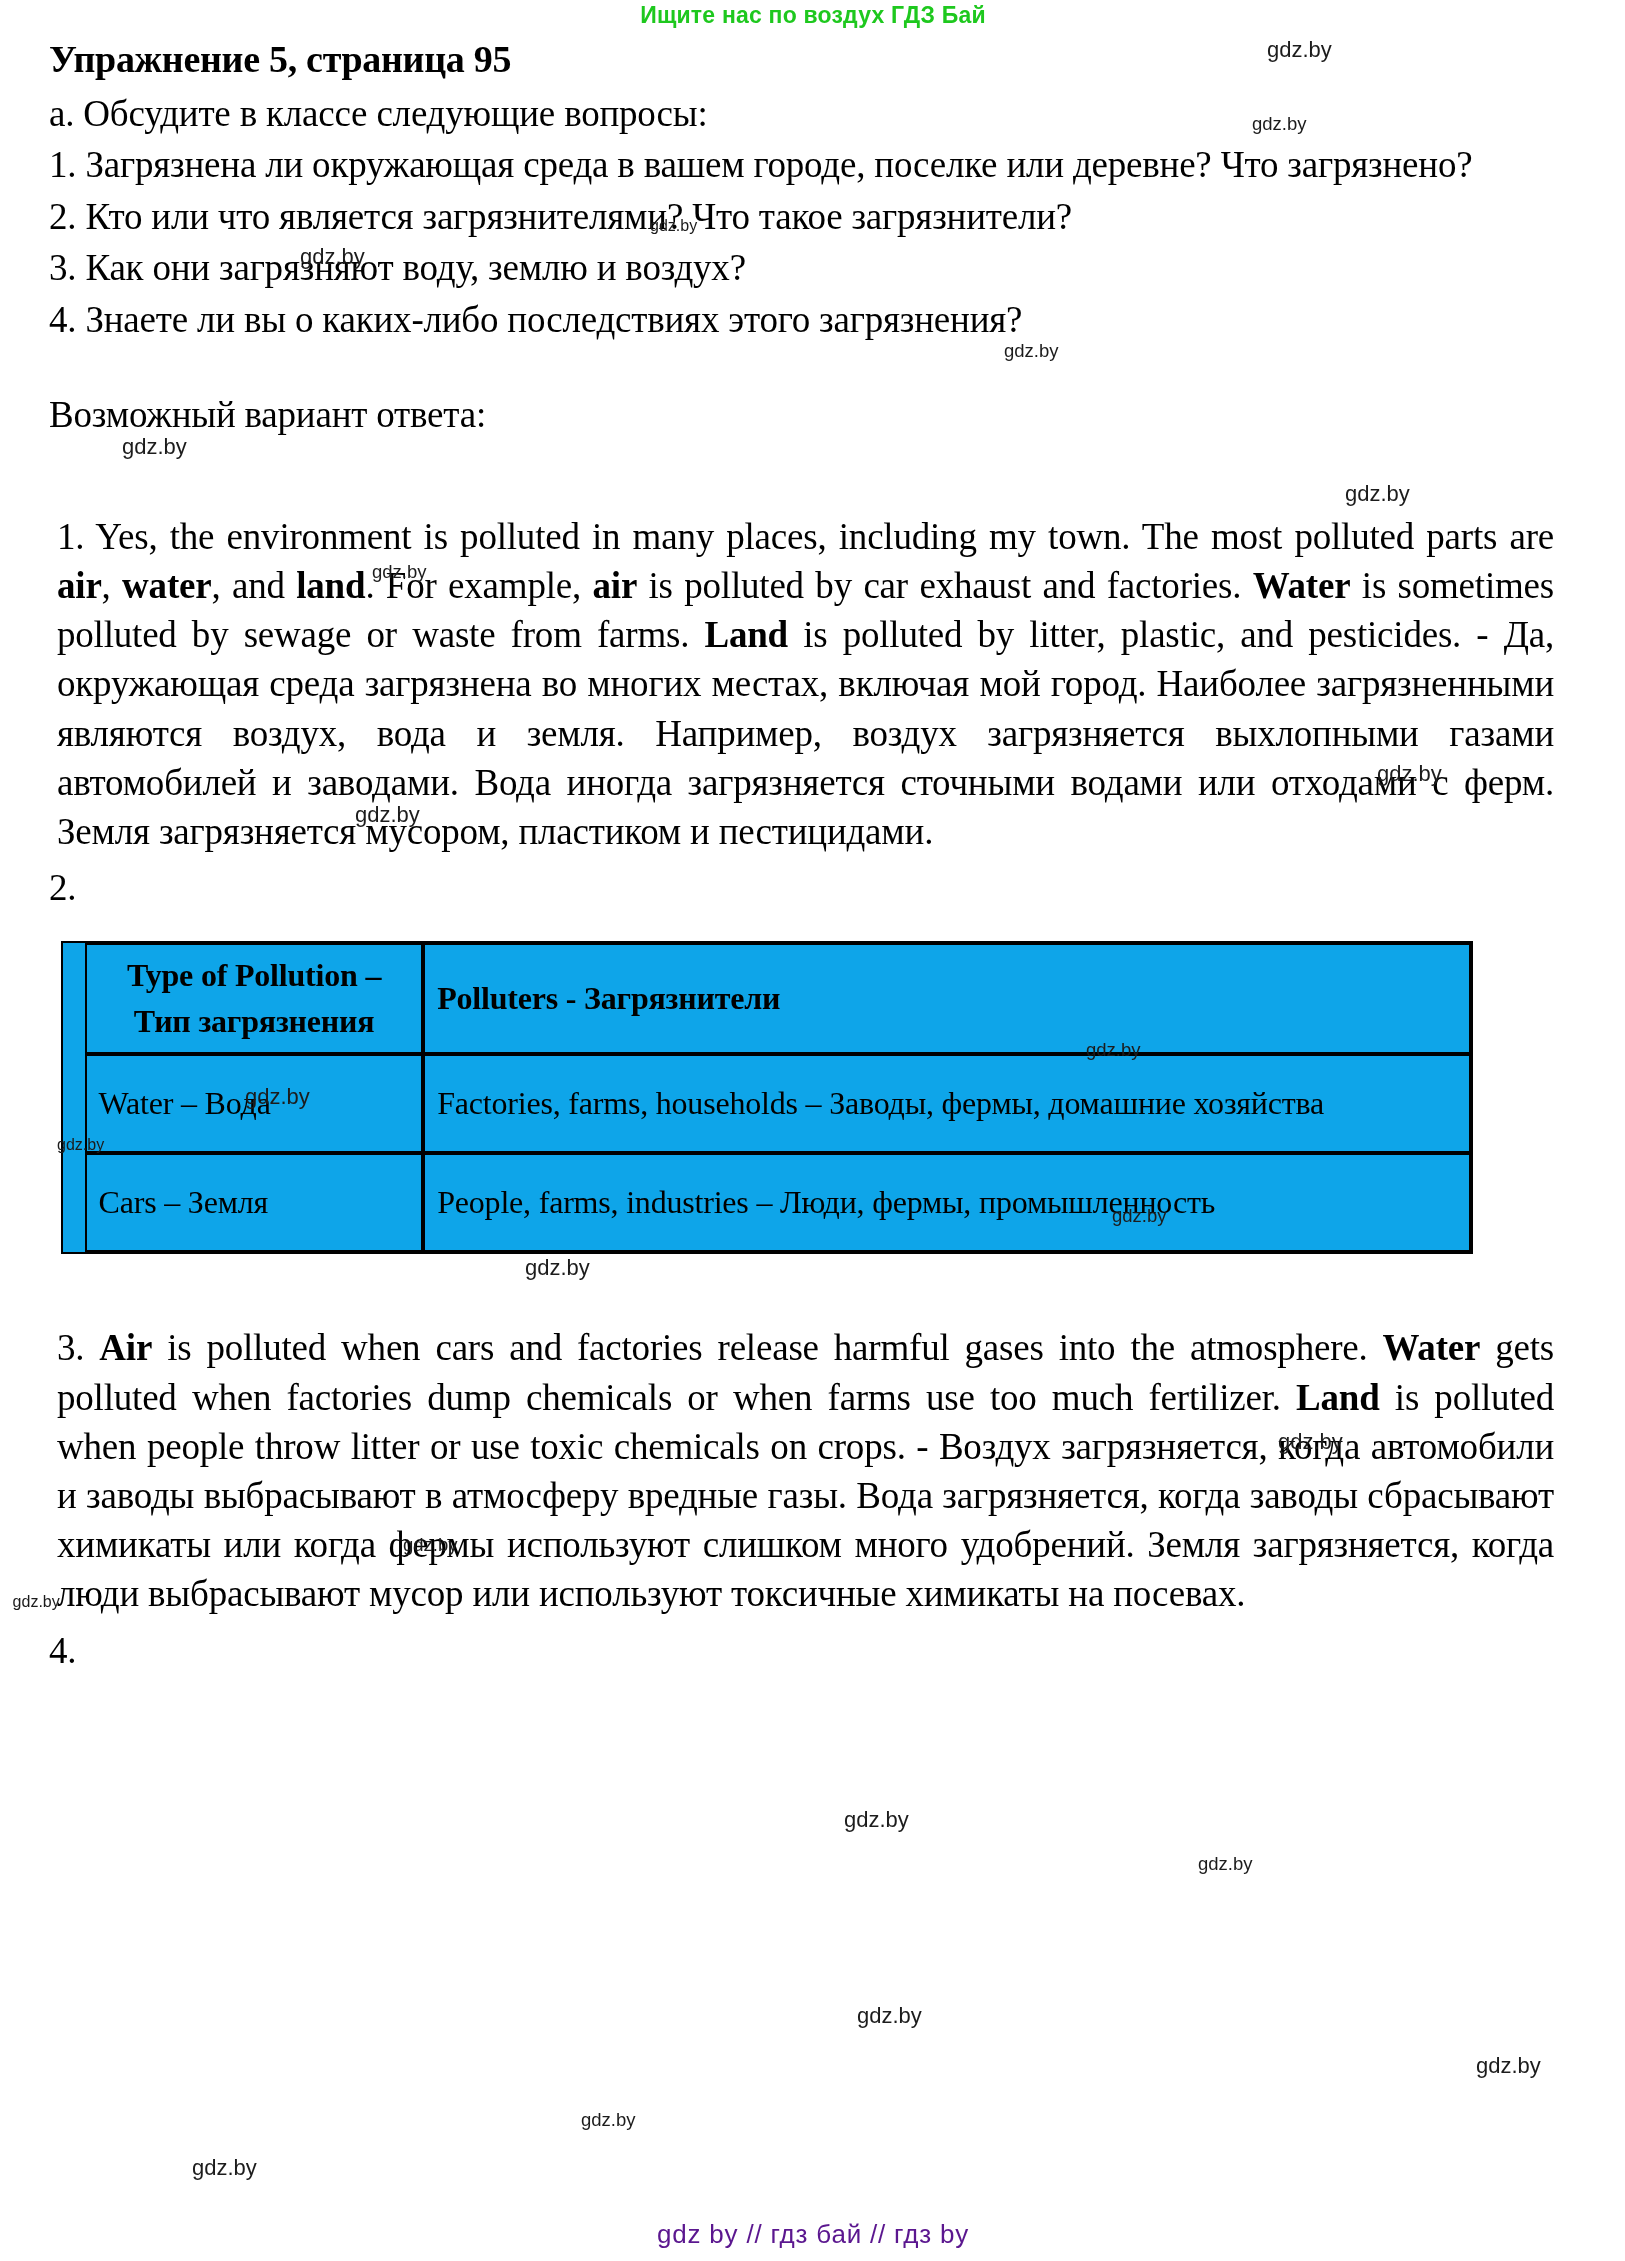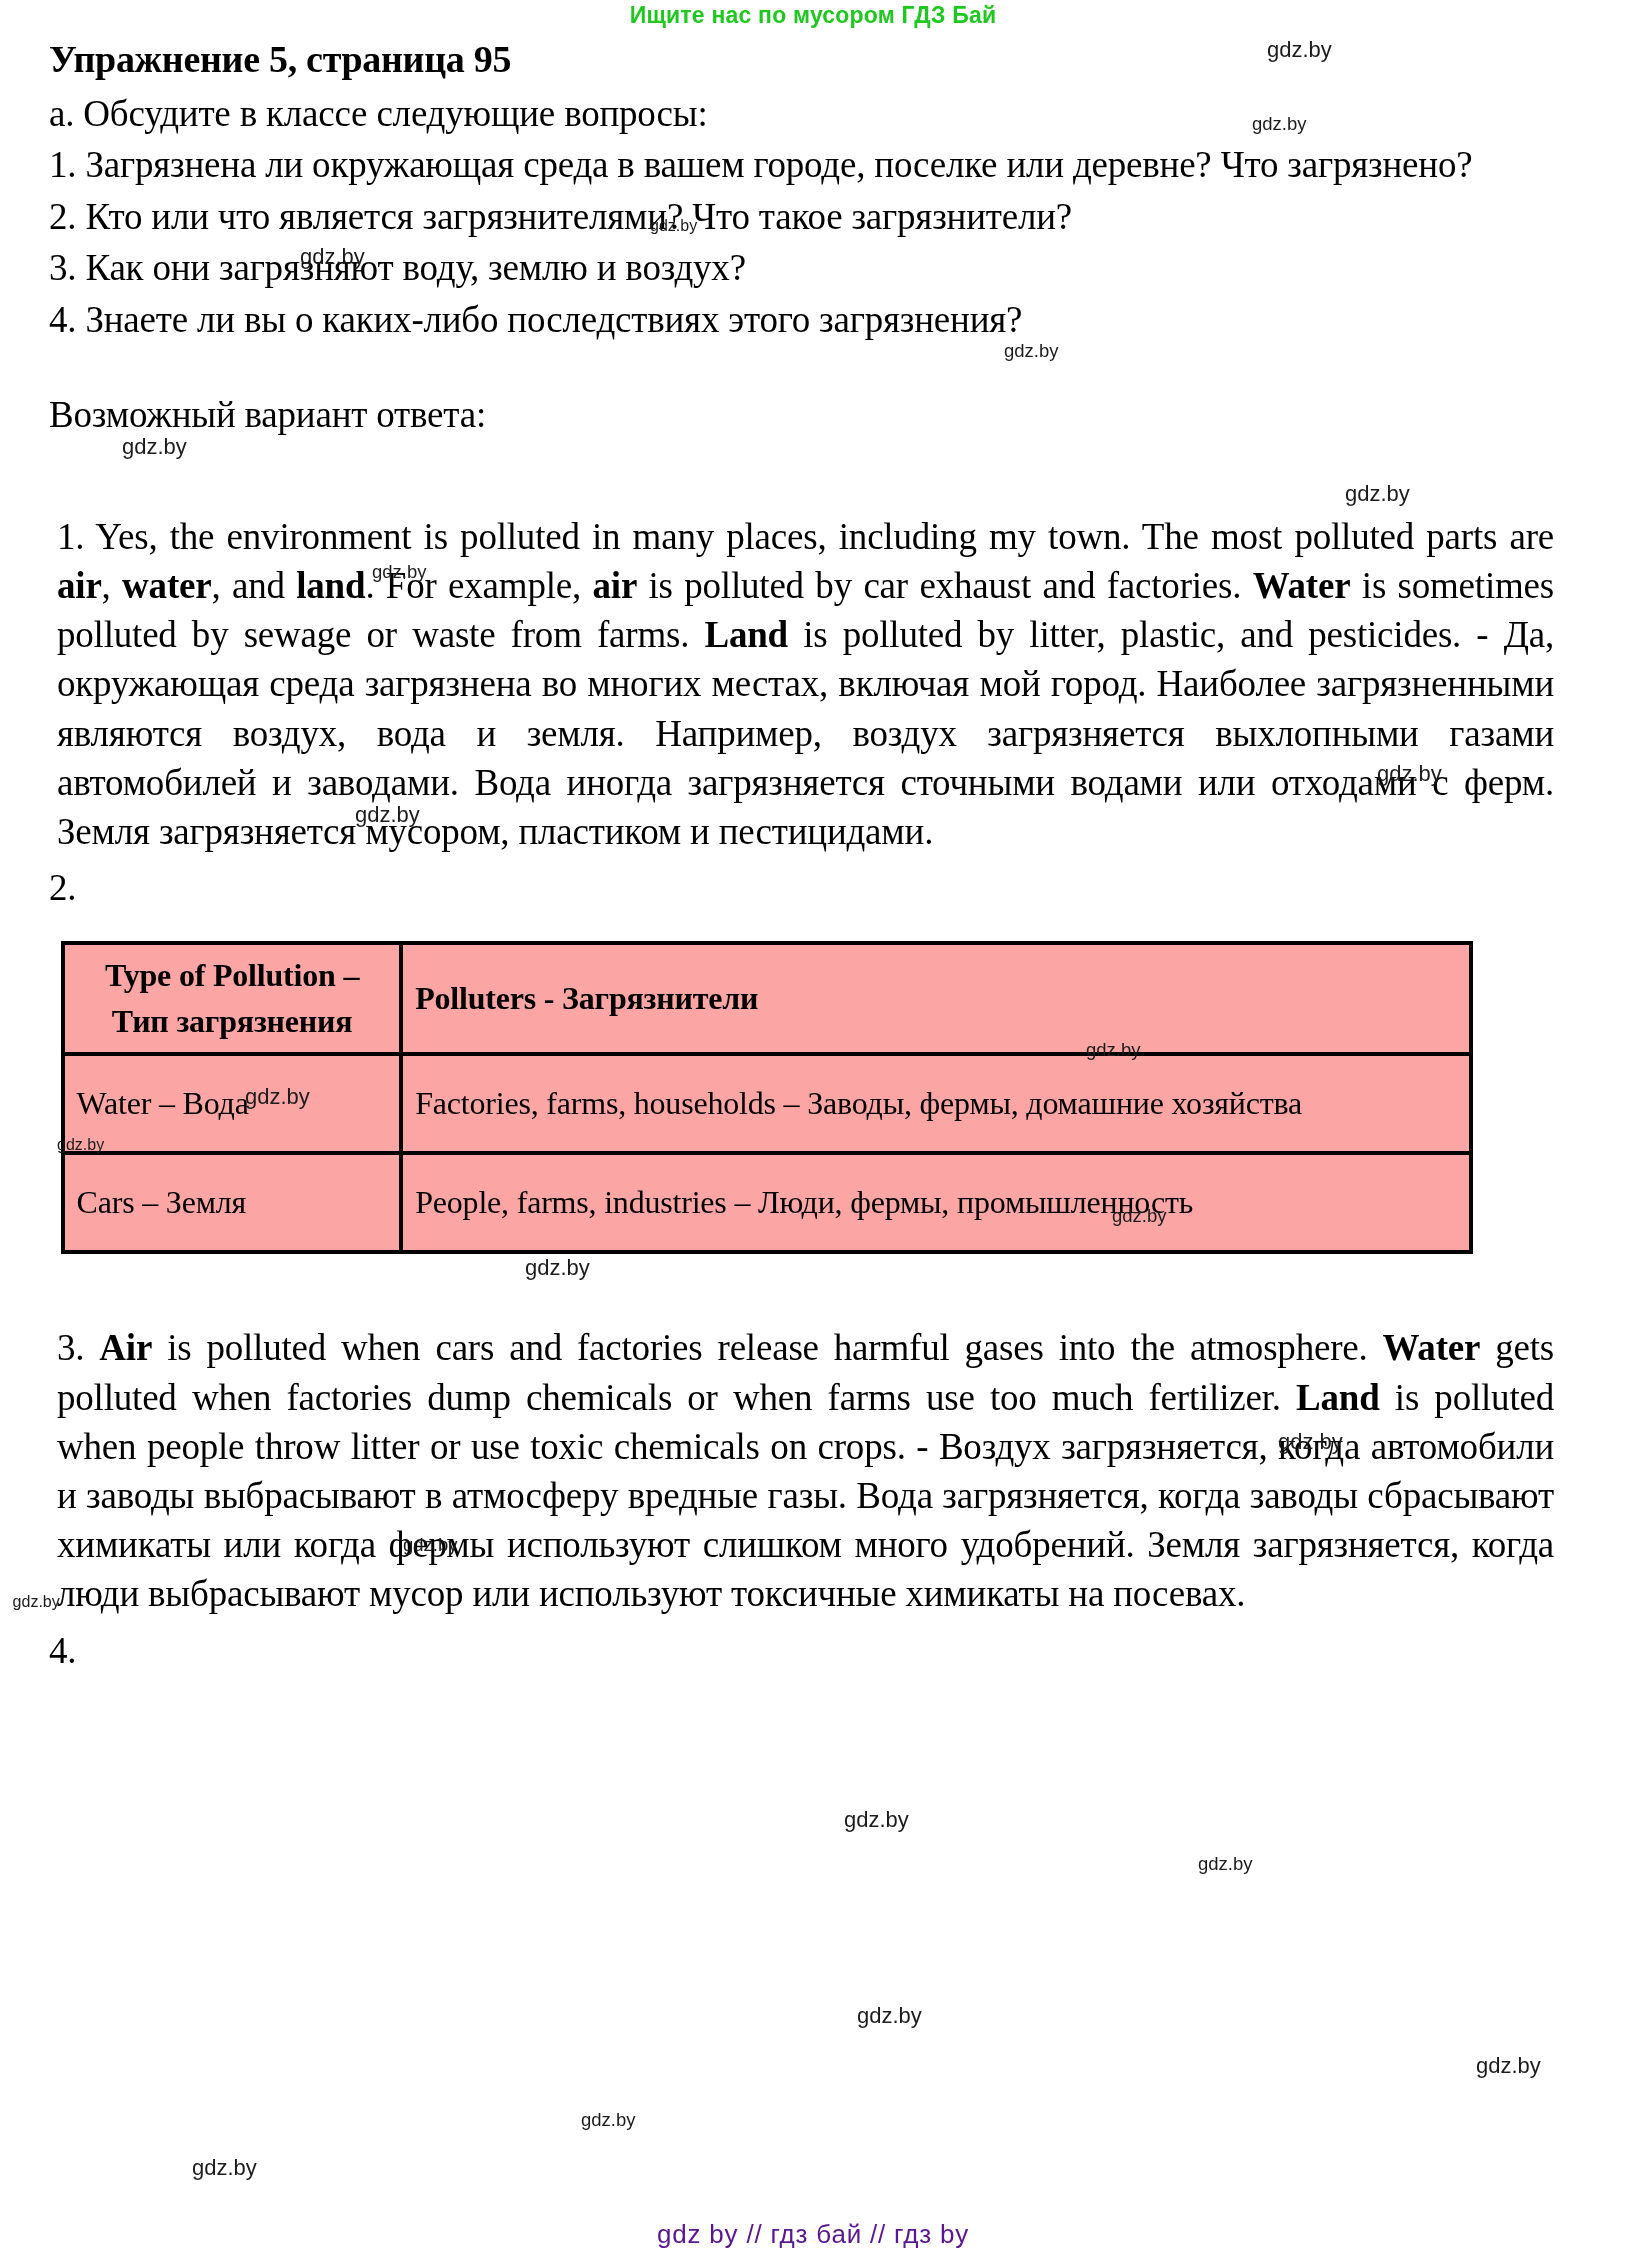--- a/index.html
+++ b/index.html
@@ -75,22 +75,23 @@
 
   b { font-weight: bold; }
 
   
   table.pollution {
     border-collapse: separate;
     border-spacing: 0;
     width: 1412px;
     margin-left: 11.8px;
     border: 2.5px solid #000;
-    background: #fca5a5;
+    background: #0ea5e9;
     table-layout: fixed;
+    padding-left: 22px;
   }
   table.pollution td {
     border: 2.5px solid #000;
     font-size: 32px;
     line-height: 1.42;
     padding: 8.4px 11.8px;
     vertical-align: middle;
     letter-spacing: -0.2px;
   }
   td.col-a { width: 311px; }
@@ -130,21 +131,21 @@
     pointer-events: none;
   }
   .wm.sm { font-size: 18.5px; }
   .wm.xs { font-size: 16px; }
 </style>
 </head>
 <body>
 
 <div class="page">
 
-  <div class="banner">Ищите нас по мусором ГДЗ Бай</div>
+  <div class="banner">Ищите нас по воздух ГДЗ Бай</div>
 
   <div class="content">
 
     <h1 class="title">Упражнение 5, страница 95</h1>
 
     <p class="line">a. Обсудите в классе следующие вопросы:</p>
 
     <p class="line just">1. Загрязнена ли окружающая среда в вашем городе, поселке или деревне? Что загрязнено?</p>
     <p class="line">2. Кто или что является загрязнителями? Что такое загрязнители?</p>
     <p class="line">3. Как они загрязняют воду, землю и воздух?</p>

